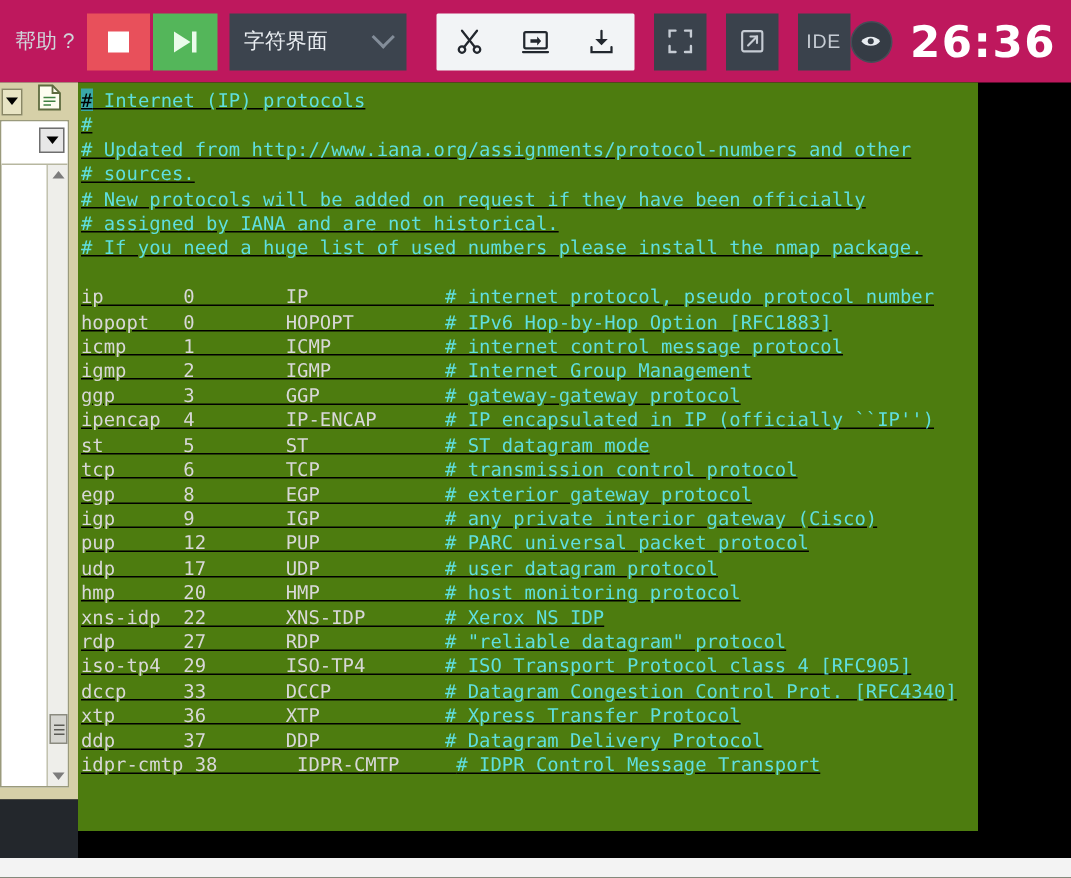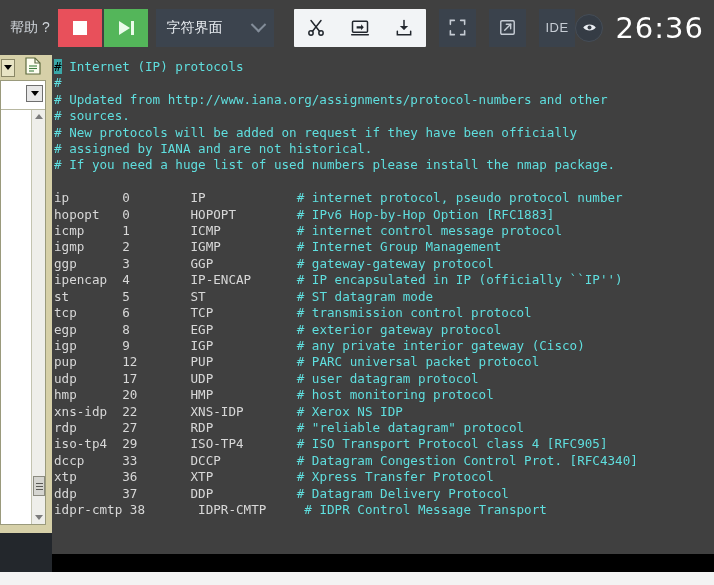--- a/index.html
+++ b/index.html
@@ -14,21 +14,21 @@
     font-family: "Liberation Sans", sans-serif;
     position: relative;
   }
 
   
   #toolbar {
     position: absolute;
     left: 0; top: 0;
     width: 714px;
     height: 55px;
-    background: #404040;
+    background: #be185d;
     display: flex;
     align-items: center;
     box-sizing: border-box;
     padding: 0 6px;
   }
   .help-label {
     color: #cfd4da;
     font-size: 14px;
     margin: 0 8px 0 4px;
     white-space: nowrap;
@@ -107,21 +107,21 @@
     width: 26px; height: 26px;
     border-radius: 50%;
     background: #353c45;
     border: 1px solid #454d57;
     display: flex; align-items: center; justify-content: center;
     cursor: pointer;
   }
   .timer {
     color: #ffffff;
     font-size: 29px;
-    font-weight: normal;
+    font-weight: bold;
     letter-spacing: 1px;
     margin-left: 12px;
     margin-right: 4px;
     font-family: "DejaVu Sans", sans-serif;
   }
 
   
   #left-panel {
     position: absolute;
     left: 0; top: 55px;
@@ -218,26 +218,27 @@
     display: flex; flex-direction: column; align-items: center; justify-content: center;
     gap: 2px;
     cursor: pointer;
   }
   .sc-thumb i { display: block; width: 7px; height: 1px; background: #5a5a55; }
 
   
   #terminal {
     position: absolute;
     left: 52px; top: 55px;
-    width: 662px;
+    width: 600px;
     height: 515px;
-    background: #404040;
+    background: #4d7c0f;
     overflow: hidden;
     box-sizing: border-box;
     padding: 4px 0 0 2px;
+    text-decoration: underline;
   }
   .term-pre {
     margin: 0;
     font-family: "DejaVu Sans Mono", "Liberation Mono", monospace;
     font-size: 12.6px;
     line-height: 16.4px;
     white-space: pre;
     color: #5fdfdf;
   }
   .comment-line { color: #5fdfdf; }

